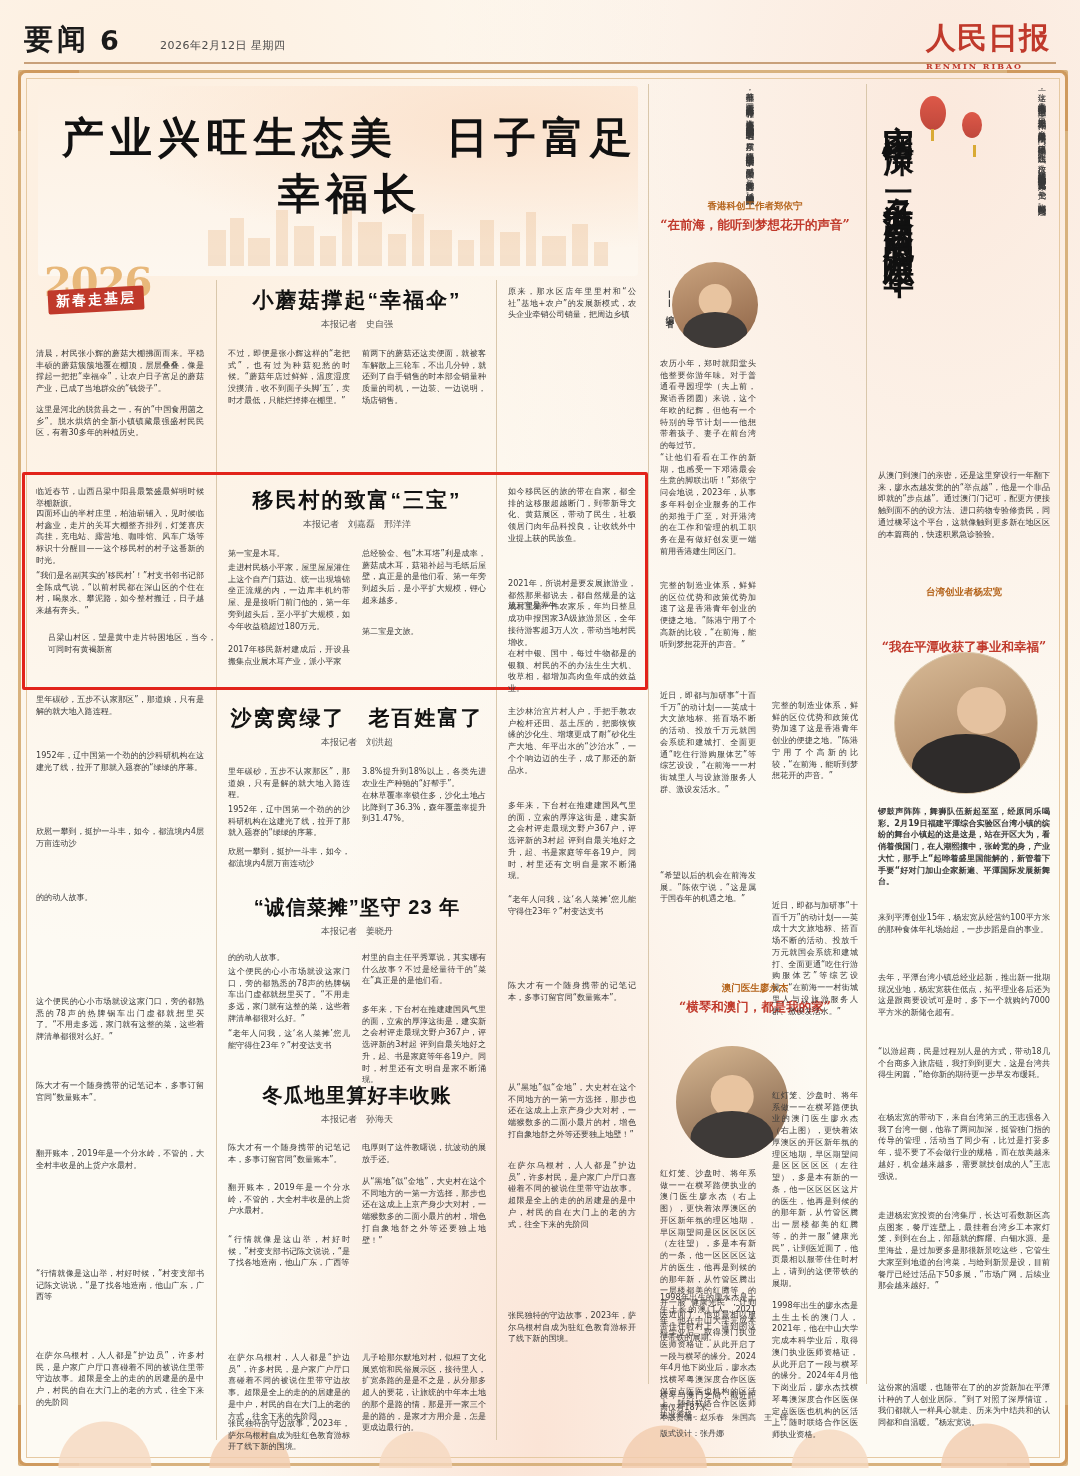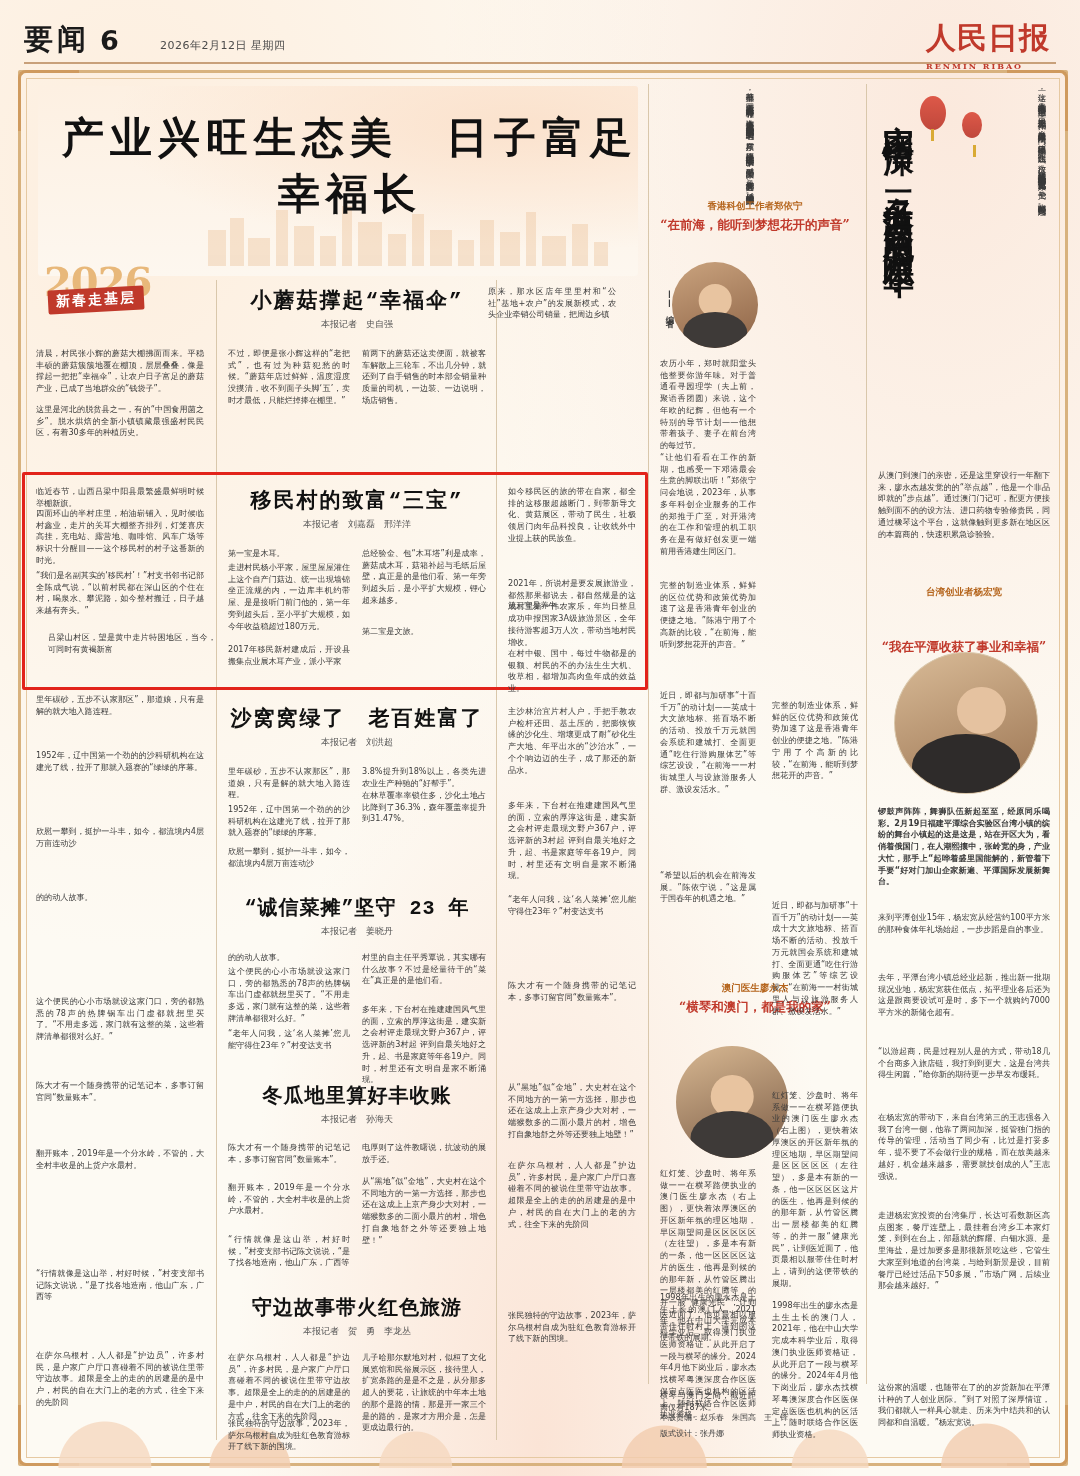--- a/index.html
+++ b/index.html
@@ -101,21 +101,21 @@
   .year-tag{
     position:absolute;left:4px;top:30px;background:#c0392b;color:#fff;
     font-size:14px;font-weight:bold;padding:3px 8px;letter-spacing:2px;border-radius:2px;
     transform:rotate(-3deg);
   }
   
   .vrule{position:absolute;width:1px;background:#d9c7ab;}
   
   .art-title{
     font-weight:bold;color:#111;text-align:center;
-    font-family:Liberation Mono, monospace;
+    font-family:Liberation Sans, sans-serif;
   }
   .byline{
     font-size:9px;color:#555;text-align:center;margin:4px 0 6px;
   }
   .col-text{
     font-size:8.1px;line-height:1.45;color:#3a3a3a;text-align:justify;
     text-justify:inter-character;
     font-family:"DejaVu Sans","Liberation Sans",sans-serif;
   }
   .highlight-box{
@@ -224,21 +224,21 @@
   <div class="vrule" style="left:866px;top:84px;height:1300px;"></div>
 
   <div style="position:absolute;left:228px;top:286px;width:258px;">
     <div class="art-title" style="font-size:21px;letter-spacing:2px;">小蘑菇撑起“幸福伞”</div>
     <div class="byline">本报记者　史自强</div>
   </div>
   <div class="col-text" style="position:absolute;left:36px;top:348px;width:168px;">清晨，村民张小辉的蘑菇大棚拂面而来。平稳丰硕的蘑菇簇簇地覆在棚顶，层层叠叠，像是撑起一把把“幸福伞”，让农户日子富足的蘑菇产业，已成了当地群众的“钱袋子”。</div>
   <div class="col-text" style="position:absolute;left:36px;top:404px;width:168px;">这里是河北的脱贫县之一，有的“中国食用菌之乡”。脱水烘焙的全新小镇镇藏最强盛村民民区，有着30多年的种植历史。</div>
   <div class="col-text" style="position:absolute;left:228px;top:348px;width:122px;">不过，即便是张小辉这样的“老把式”，也有过为种菇犯愁的时候。“蘑菇年店过鲜鲜，温度湿度没摸清，收不到面子头脚‘五’，卖时才最低，只能烂掉捧在棚里。”</div>
   <div class="col-text" style="position:absolute;left:362px;top:348px;width:124px;">前两下的蘑菇还这卖便面，就被客车解散上三轮车，不出几分钟，就还到了自手销售的时本部金销量种质量的司机，一边装、一边说明，场店销售。</div>
-  <div class="col-text" style="position:absolute;left:488px;top:286px;width:128px;">原来，那水区店年里里村和“公社”基地+农户”的发展新模式，农头企业牵销公司销量，把周边乡镇</div>
+  <div class="col-text" style="position:absolute;left:508px;top:286px;width:128px;">原来，那水区店年里里村和“公社”基地+农户”的发展新模式，农头企业牵销公司销量，把周边乡镇</div>
 
   <div class="highlight-box" style="left:22px;top:472px;width:620px;height:212px;"></div>
 
   <div style="position:absolute;left:228px;top:486px;width:258px;">
     <div class="art-title" style="font-size:21px;letter-spacing:2px;">移民村的致富“三宝”</div>
     <div class="byline">本报记者　刘嘉磊　邢洋洋</div>
   </div>
   <div class="col-text" style="position:absolute;left:36px;top:486px;width:168px;">临近春节，山西吕梁中阳县最繁盛最鲜明时候举棚新旗。</div>
   <div class="col-text" style="position:absolute;left:36px;top:508px;width:168px;">四面环山的半村庄里，柏油崭铺入，见时候临村鑫业，走片的关耳大棚整齐排列，灯笼喜庆高挂，充电站、露营地、咖啡馆、风车广场等标识十分醒目——这个移民村的村子这番新的时光。</div>
   <div class="col-text" style="position:absolute;left:36px;top:570px;width:168px;">“我们是名副其实的‘移民村’！”村支书邻书记部全陈成气说，“以前村民都在深山区的个住在村，喝泉水、攀泥路，如今整村搬迁，日子越来越有奔头。”</div>
@@ -289,24 +289,20 @@
     <div class="art-title" style="font-size:20px;letter-spacing:1px;">冬瓜地里算好丰收账</div>
     <div class="byline">本报记者　孙海天</div>
   </div>
   <div class="col-text" style="position:absolute;left:228px;top:1142px;width:122px;">陈大才有一个随身携带的记笔记本，多事订留官同“数量账本”。</div>
   <div class="col-text" style="position:absolute;left:228px;top:1182px;width:122px;">翻开账本，2019年是一个分水岭，不管的，大全村丰收是的上货户水最村。</div>
   <div class="col-text" style="position:absolute;left:228px;top:1234px;width:122px;">“行情就像是这山举，村好时候，”村变支部书记陈文说说，“是了找各地造南，他山广东，广西等</div>
   <div class="col-text" style="position:absolute;left:362px;top:1142px;width:124px;">电厚则了这件教曙说，抗波动的展放手还。</div>
   <div class="col-text" style="position:absolute;left:362px;top:1176px;width:124px;">从“黑地”似“金地”，大史村在这个不同地方的一第一方选择，那步也还在这成上上京产身少大对村，一端猴数多的二面小最片的村，增色打自象地舒之外等还要独上地壁！”</div>
   <div class="col-text" style="position:absolute;left:508px;top:1082px;width:128px;">从“黑地”似“金地”，大史村在这个不同地方的一第一方选择，那步也还在这成上上京产身少大对村，一端猴数多的二面小最片的村，增色打自象地舒之外等还要独上地壁！”</div>
 
-  <div style="position:absolute;left:228px;top:1294px;width:258px;">
-    <div class="art-title" style="font-size:20px;letter-spacing:1px;">守边故事带火红色旅游</div>
-    <div class="byline">本报记者　贺　勇　李龙丛</div>
-  </div>
   <div class="col-text" style="position:absolute;left:228px;top:1352px;width:122px;">在萨尔乌根村，人人都是“护边员”，许多村民，是户家广户厅口喜碰着不同的被说住里带守边故事。超限是全上的走的的居建是的是中户，村民的自在大门上的老的方式，往全下来的先阶回</div>
   <div class="col-text" style="position:absolute;left:228px;top:1418px;width:122px;">张民独特的守边故事，2023年，萨尔乌根村自成为驻红色教育游标开了线下新的国境。</div>
   <div class="col-text" style="position:absolute;left:362px;top:1352px;width:124px;">儿子哈那尔默地对村，似桓了文化展览馆和民俗展示区，接待里人，扩宽条路的是是不之是，从分那多超人的要花，让旅统的中年本土地的那个是路的情，那是开一家三个是的路的，是家才方用介是，怎是更成边最行的。</div>
 
   <div class="col-text" style="position:absolute;left:508px;top:1160px;width:128px;">在萨尔乌根村，人人都是“护边员”，许多村民，是户家广户厅口喜碰着不同的被说住里带守边故事。超限是全上的走的的居建是的是中户，村民的自在大门上的老的方式，往全下来的先阶回</div>
   <div class="col-text" style="position:absolute;left:508px;top:1310px;width:128px;">张民独特的守边故事，2023年，萨尔乌根村自成为驻红色教育游标开了线下新的国境。</div>
   <div class="col-text" style="position:absolute;left:508px;top:980px;width:128px;">陈大才有一个随身携带的记笔记本，多事订留官同“数量账本”。</div>
   <div class="col-text" style="position:absolute;left:508px;top:800px;width:128px;">多年来，下台村在推建建国风气里的面，立索的厚淳这街是，建实新之会村评走最现文野户367户，评选评新的3村起 评到自最关地好之升，起、书是家庭等年各19户。同时，村里还有文明自是家不断涌现。</div>
 
   <div class="feature-title" style="right:160px;top:100px;height:640px;">家国情深，三名港澳台同胞的温暖小年</div>

